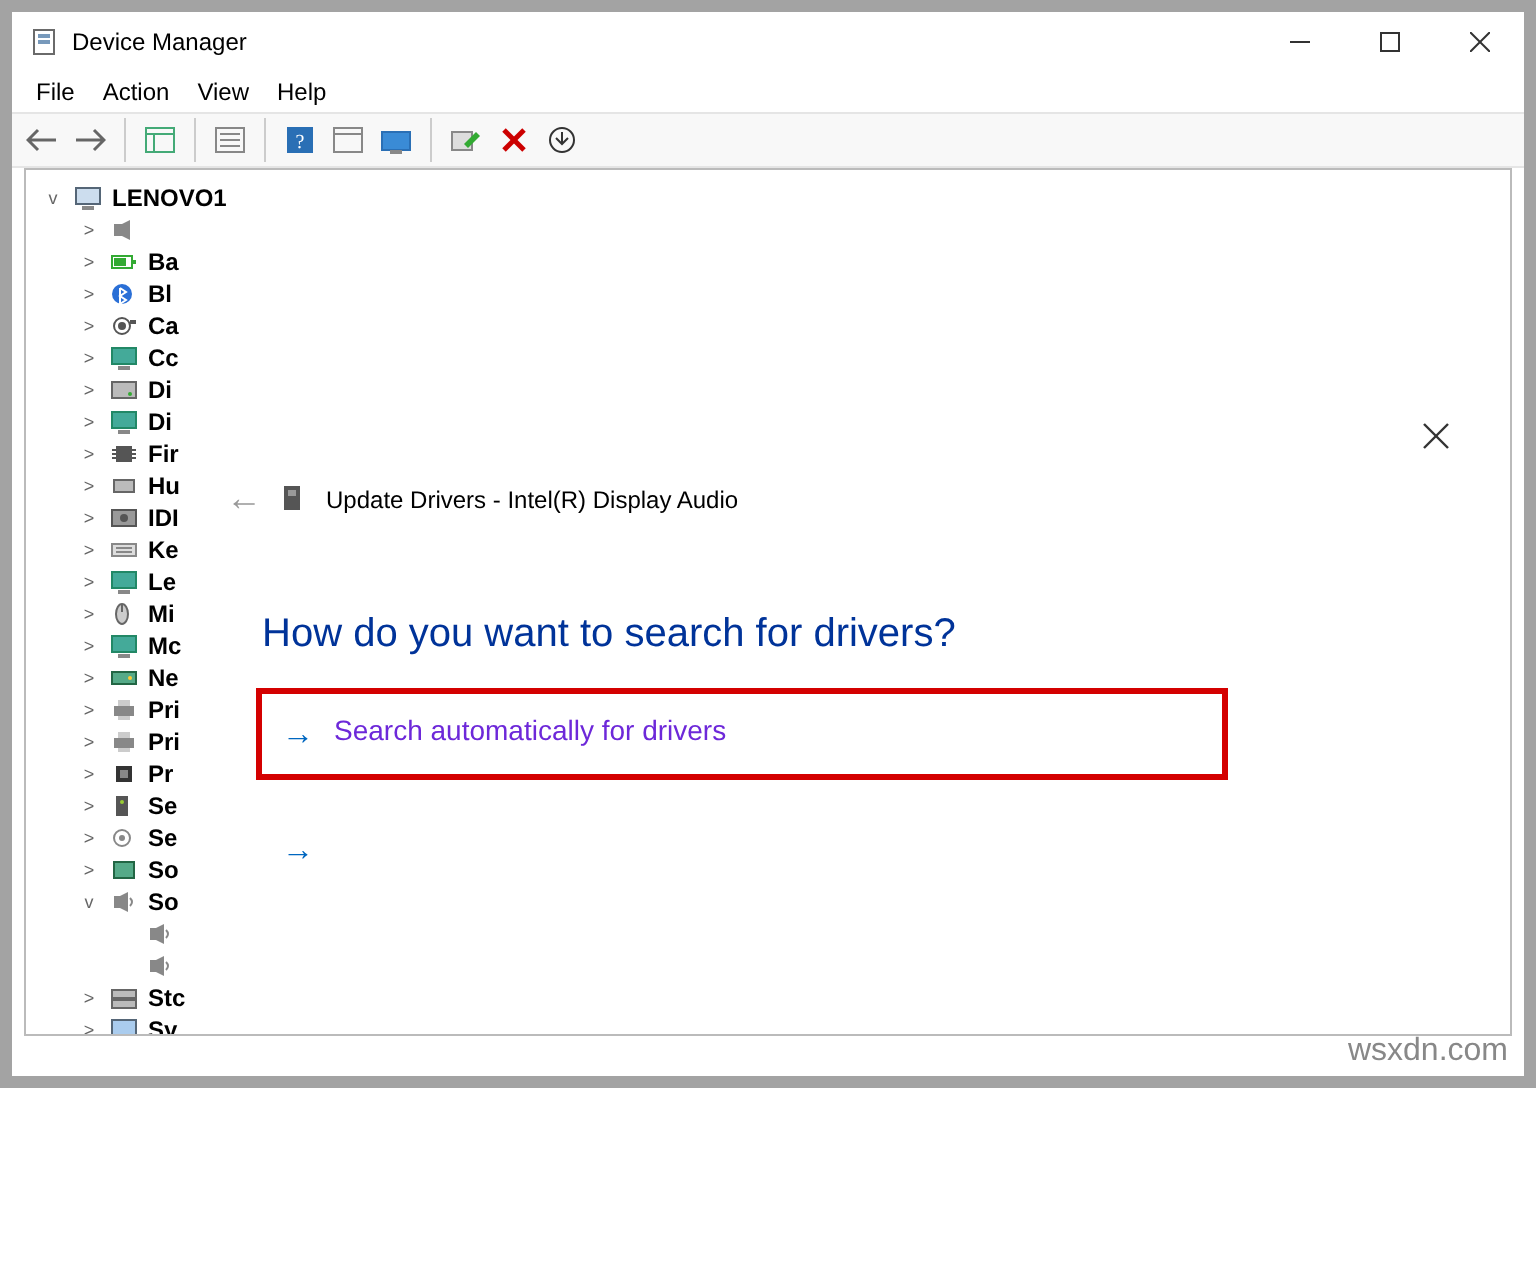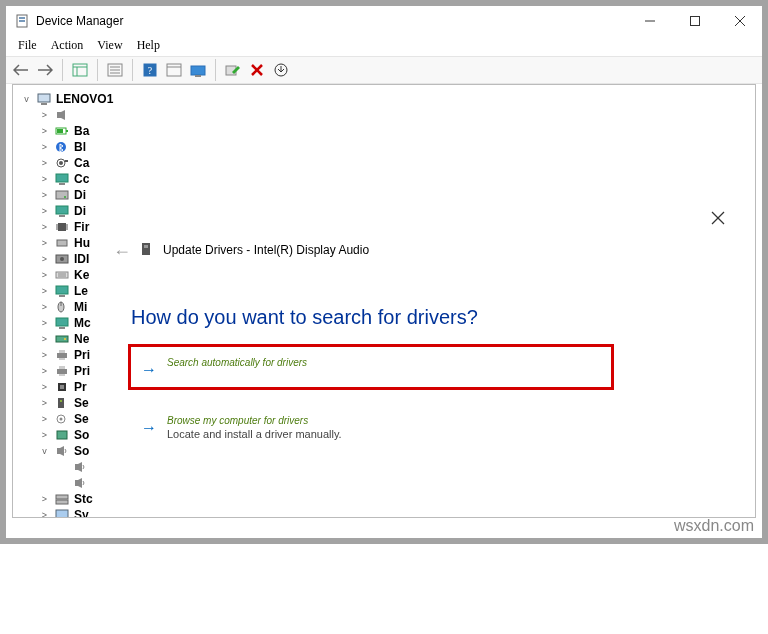--- a/index.html
+++ b/index.html
@@ -8,21 +8,21 @@
 
   
   .titlebar { height:30px; display:flex; align-items:center; justify-content:space-between; padding-left:8px; background:#fff; }
   .titlebar .title-left { display:flex; align-items:center; gap:6px; font-size:12px; }
   .titlebar .title-icon { width:16px; height:16px; display:flex; align-items:center; justify-content:center; }
   .win-controls { display:flex; }
   .win-controls .wc { width:45px; height:30px; display:flex; align-items:center; justify-content:center; color:#555; font-size:10px; }
 
   
   .menubar { height:20px; display:flex; gap:2px; padding:0 6px; align-items:center; border-bottom:1px solid #fff; font-size:12px; }
-  .menubar span { padding:2px 6px;font-family:Liberation Serif, serif; }
+  .menubar span { padding:2px 6px; }
 
   
   .toolbar { height:28px; border-top:1px solid #e5e5e5; border-bottom:1px solid #e5e5e5; background:#f8f8f8; display:flex; align-items:center; gap:2px; padding:0 4px; }
   .toolbar .tbtn { width:22px; height:22px; display:flex; align-items:center; justify-content:center; }
   .toolbar .sep { width:1px; height:22px; background:#ccc; margin:0 4px; }
 
   
   .content { position:absolute; top:78px; left:0; right:0; bottom:20px; border:1px solid #bbb; margin:0 6px 0 6px; background:#fff; overflow:hidden; }
   .tree { padding:6px 0 0 8px; line-height:16px; }
   .tree .row { display:flex; align-items:center; height:16px; white-space:nowrap; }
@@ -34,21 +34,21 @@
   .tree .label { font-size:12px;font-weight:bold; }
 
   
   .wizard { position:absolute; top:118px; left:82px; right:10px; height:472px; background:#fff; }
   .wizard .wiz-close { position:absolute; top:8px; right:20px; font-size:16px; color:#333; }
   .wizard .wiz-header { display:flex; align-items:center; gap:8px; margin-top:36px; margin-left:18px; font-size:12px; }
   .wizard .wiz-heading { margin:46px 0 0 36px; color:#003399; font-size:20px; }
   .wizard .option { margin:18px 0 0 36px; padding:10px 10px 10px 8px; width:480px; display:flex; gap:8px; align-items:flex-start; cursor:pointer; }
   .wizard .option.highlight { outline:3px solid #d40000; outline-offset:0; }
   .wizard .option .arrow { color:#0067c0; font-size:16px; line-height:18px; margin-top:2px; width:20px; text-align:center; }
-  .wizard .option .opt-title { color:#4d7c0f; font-size:10px;font-style:italic; }
+  .wizard .option .opt-title { color:#6d28d9; font-size:14px; }
   .wizard .option .opt-desc { color:#444; font-size:11px; margin-top:2px; width:430px; }
 
   .watermark { position:absolute; right:8px; bottom:3px; font-size:16px; color:#888; }
 
   
   svg { display:block; }
 </style>
 </head>
 <body>
 
@@ -475,23 +475,19 @@
 
       <div class="option highlight">
         <span class="arrow">→</span>
         <div>
           <div class="opt-title">Search automatically for drivers</div>
         </div>
       </div>
 
       <div class="option">
         <span class="arrow">→</span>
-        <div>
-          <div class="opt-title">Browse my computer for drivers</div>
-          <div class="opt-desc">Locate and install a driver manually.</div>
-        </div>
       </div>
 
     </div>
   </div>
 
   <div class="watermark">wsxdn.com</div>
 </div>
 
 </body></html>

